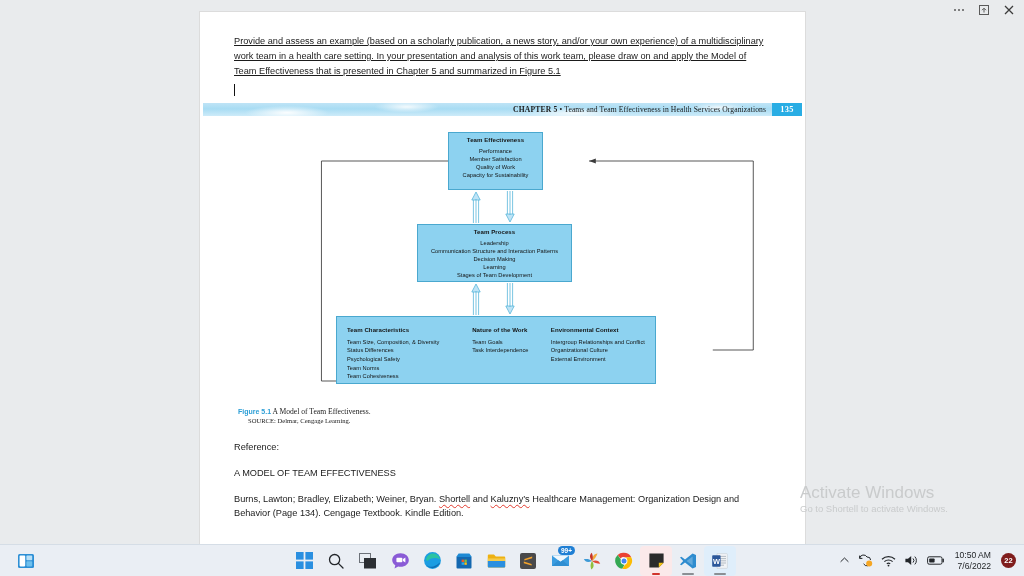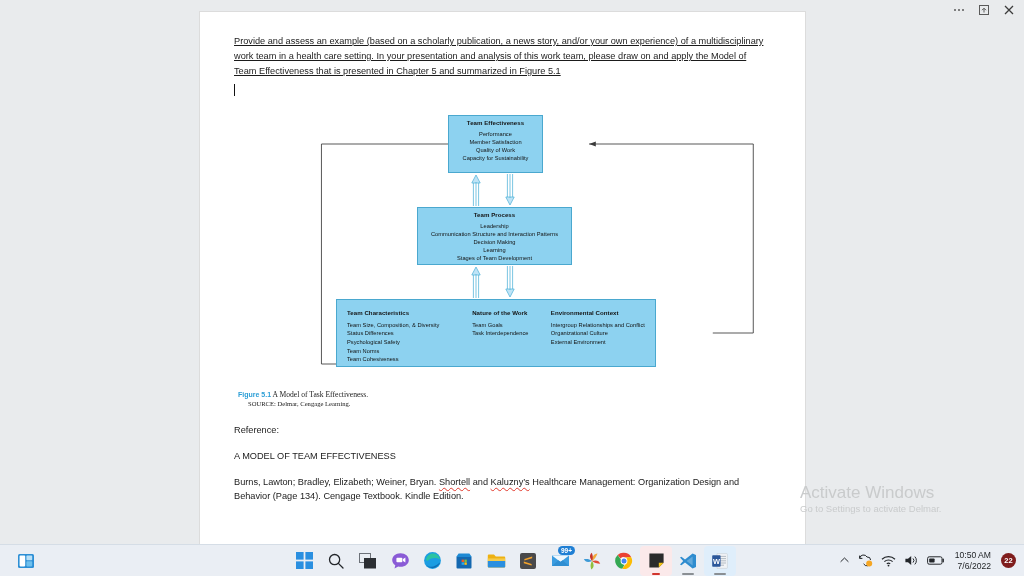--- a/index.html
+++ b/index.html
@@ -326,20 +326,28 @@
 
   <div id="doc-body">
     <div class="para">Provide and assess an example (based on a scholarly publication, a news story, and/or your own experience) of a multidisciplinary work team in a health care setting. In your presentation and analysis of this work team, please draw on and apply the Model of Team Effectiveness that is presented in Chapter 5 and summarized in Figure 5.1</div>
     <div id="caret-line">
       <span class="caret"></span>
     </div>
   </div>
 
   <div id="figure-block">
 
+    <div id="chapter-banner">
+      <span class="head-text">
+        <b>CHAPTER 5</b>
+        <span>•</span>
+        <span>Teams and Team Effectiveness in Health Services Organizations</span>
+      </span>
+      <span class="page-num">135</span>
+    </div>
 
     <div id="diagram">
 
       <svg id="loop-svg" viewBox="0 0 538 272" preserveAspectRatio="none">
 
         <path d="M456 218 L492 218 L492 29 L346 29" fill="none" stroke="#3a3a3a" stroke-width="0.8"></path>
         <polygon points="346,29 352,26.6 352,31.4" fill="#3a3a3a"></polygon>
 
         <path d="M245 29 L108 29 L108 249 L210 249" fill="none" stroke="#3a3a3a" stroke-width="0.8"></path>
         <polygon points="210,249 204,246.6 204,251.4" fill="#3a3a3a"></polygon>
@@ -405,39 +413,39 @@
             <div class="bitem">Organizational Culture</div>
             <div class="bitem">External Environment</div>
           </div>
         </div>
       </div>
     </div>
 
     <div id="fig-caption">
       <div class="cap-line">
         <span class="fignum">Figure 5.1</span>
-        <span>A Model of Task Effectiveness.</span>
+        <span>A Model of Team Effectiveness.</span>
       </div>
       <span class="src">SOURCE: Delmar, Cengage Learning.</span>
     </div>
   </div>
 
   <div id="tail-text">
     <div class="blk">Reference:</div>
     <div class="blk">A MODEL OF TEAM EFFECTIVENESS</div>
     <div class="blk">
       <span>Burns, Lawton; Bradley, Elizabeth; Weiner, Bryan. </span><span class="sp">Shortell</span><span> and </span><span class="sp">Kaluzny’s</span><span> Healthcare Management:</span>
       <span>Organization Design and Behavior (Page 134). Cengage Textbook. Kindle Edition.</span>
     </div>
   </div>
 </div>
 
 <div id="watermark">
   <div class="wm-title">Activate Windows</div>
-  <div class="wm-sub">Go to Settings to activate Delmar.</div>
+  <div class="wm-sub">Go to Shortell to activate Windows.</div>
 </div>
 
 <div id="taskbar">
 
   <div id="taskbar-left">
     <div class="tb-btn">
       <svg width="20" height="20" viewBox="0 0 20 20">
         <rect x="2" y="3" width="16" height="14" rx="1.5" fill="#2d8fd5"></rect>
         <rect x="3.6" y="4.6" width="5.6" height="10.8" rx="0.8" fill="#ffffff"></rect>
         <rect x="10.4" y="4.6" width="5.8" height="4.6" rx="0.8" fill="#b9e0f7"></rect>

